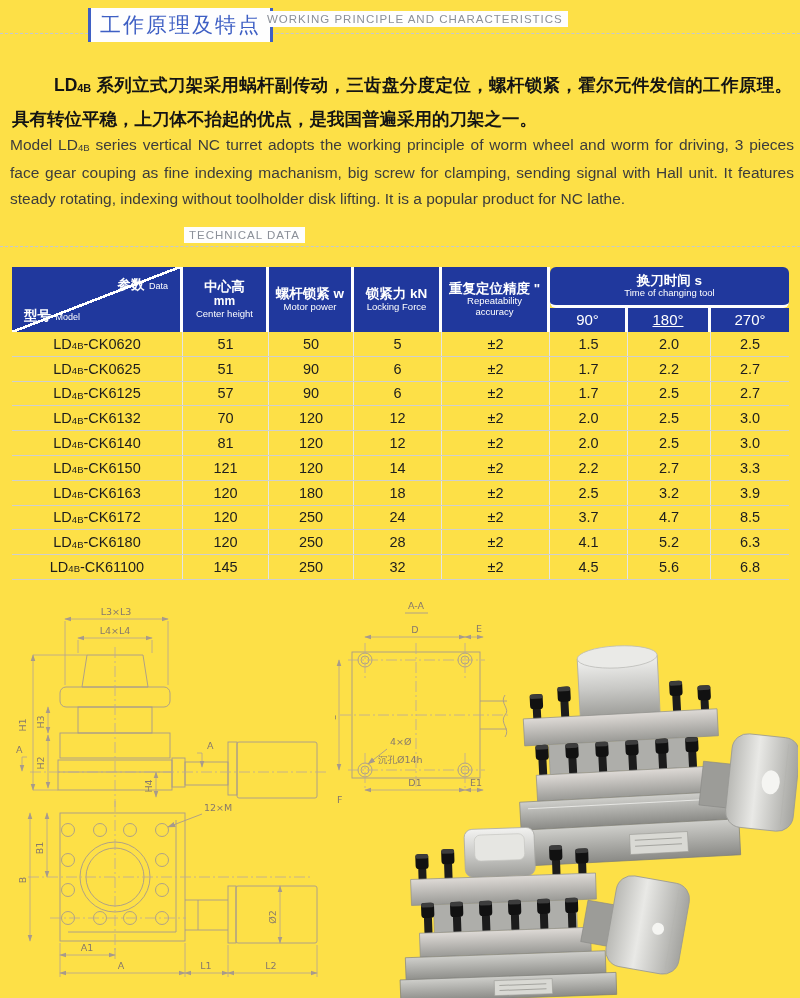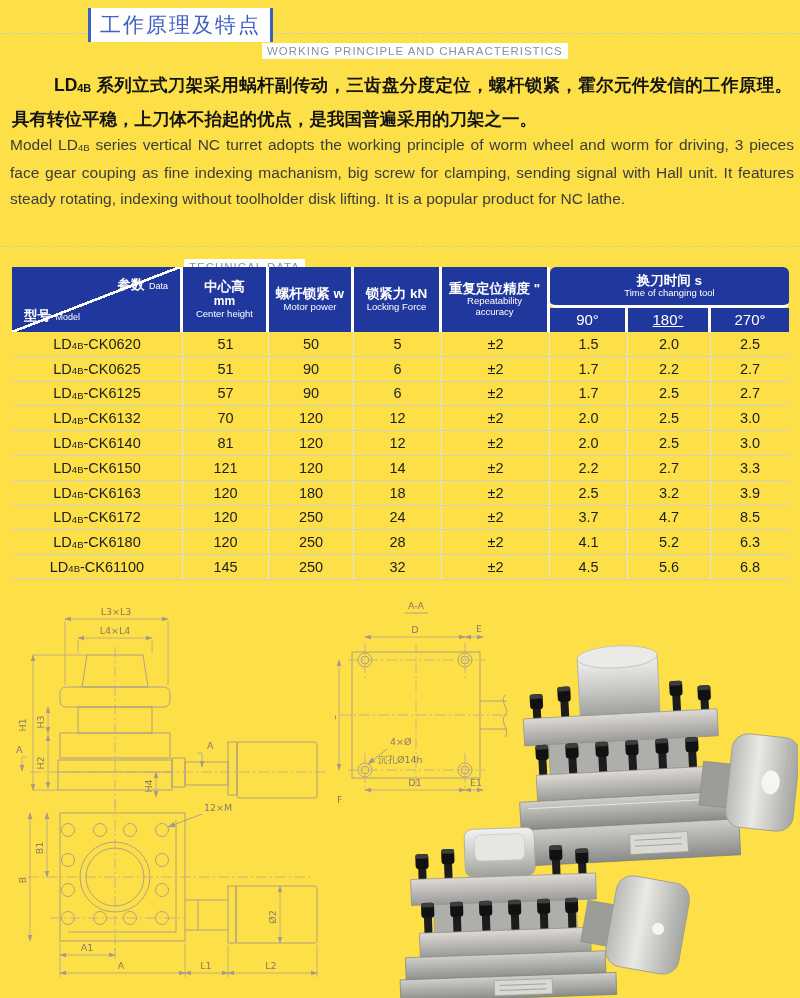--- a/index.html
+++ b/index.html
@@ -4,21 +4,21 @@
 <style>
   html,body{margin:0;padding:0;background:#e9e9e9;}
   .page{position:relative;width:800px;height:998px;background:#fde047;overflow:hidden;
         font-family:"Liberation Sans","DejaVu Sans",sans-serif;margin:0 auto;}
   
   .dash-rule{position:absolute;left:0;width:800px;border-top:1px dashed #c3c8d2;height:0;}
   .band-title-cn{position:absolute;height:34px;line-height:34px;padding:0 9px;
       border-left:3px solid #3e5fc4;border-right:3px solid #3e5fc4;
       color:#3e5fc4;font-size:21px;font-weight:500;letter-spacing:2px;background:#fefefe;}
   .band-title-en{position:absolute;font-size:11.5px;color:#8b9099;letter-spacing:1px;background:#fefefe;
-      padding:0 5px;line-height:16px;margin-top:32px;}
+      padding:0 5px;line-height:16px;}
   
   .cn-para{position:absolute;left:12px;top:52px;width:780px;font-size:17.5px;font-weight:700;
       color:#141414;line-height:31px;text-align:justify;text-indent:42px;}
   .cn-para sub,.en-para sub{font-size:0.62em;vertical-align:-1px;font-weight:inherit;}
   .en-para{position:absolute;left:10px;top:116px;width:784px;font-size:15.5px;color:#3c3c3c;
       line-height:25.5px;text-align:justify;}
   
   .thead{position:absolute;left:12px;top:267px;width:777px;display:grid;
       grid-template-columns:171px 86px 85px 88px 108px 78px 83px 78px;grid-template-rows:41px 24px;}
   .th{background:#20389d;color:#fff;display:flex;flex-direction:column;align-items:center;

